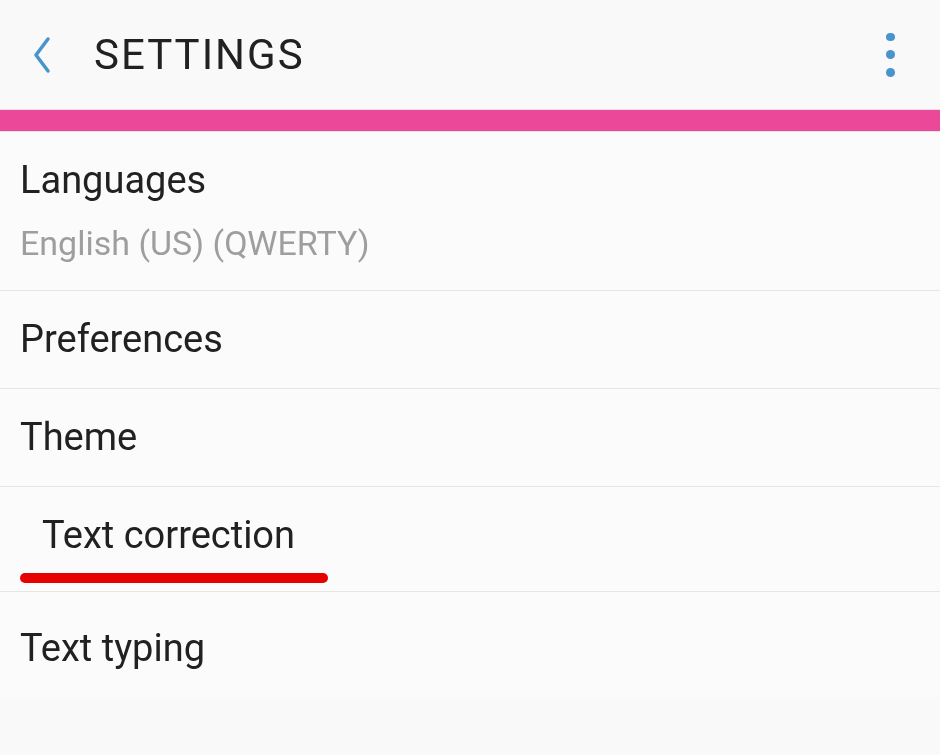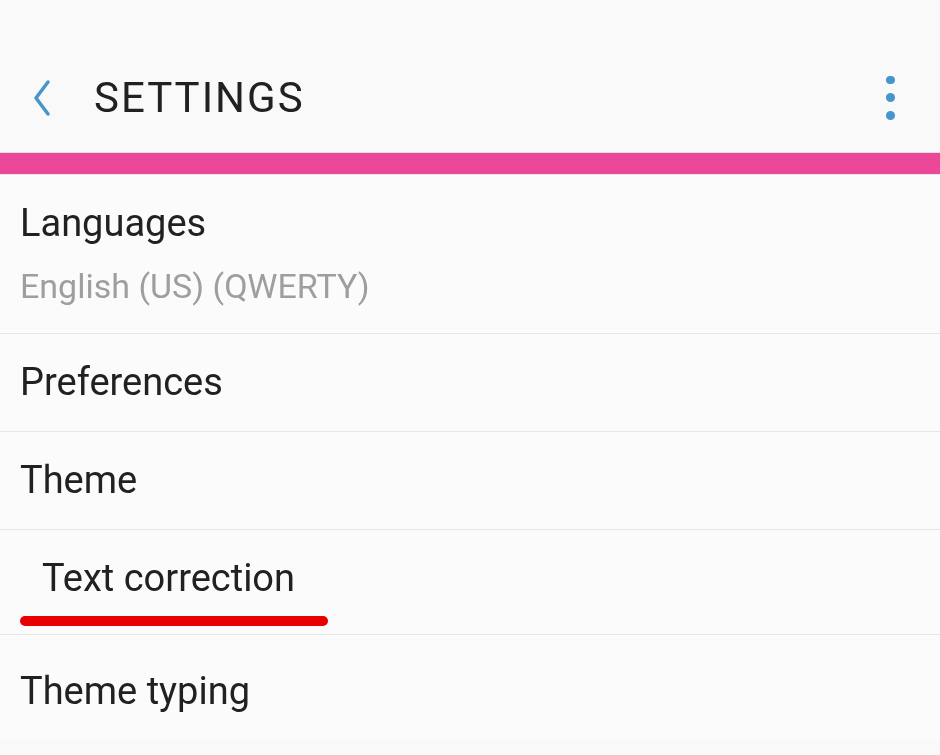--- a/index.html
+++ b/index.html
@@ -15,21 +15,20 @@
       overflow: hidden;
     }
     .header {
       display: flex;
       align-items: center;
       height: 110px;
       padding: 0 16px 0 20px;
       background: #f9f9f9;
       border-bottom: 1px solid #e0e0e0;
       position: relative;
-      margin-top: 43px;
     }
     .back-icon {
       width: 44px;
       height: 44px;
       display: flex;
       align-items: center;
       justify-content: center;
       cursor: pointer;
     }
     .back-icon svg {
@@ -140,15 +139,15 @@
   <div class="list-item">
     <div class="item-title">Theme</div>
   </div>
 
   <div class="list-item tc">
     <div class="item-title">Text correction</div>
     <div class="underline"></div>
   </div>
 
   <div class="list-item last-item">
-    <div class="item-title">Theme typing</div>
+    <div class="item-title">Text typing</div>
   </div>
 </div>
 
 </body></html>

